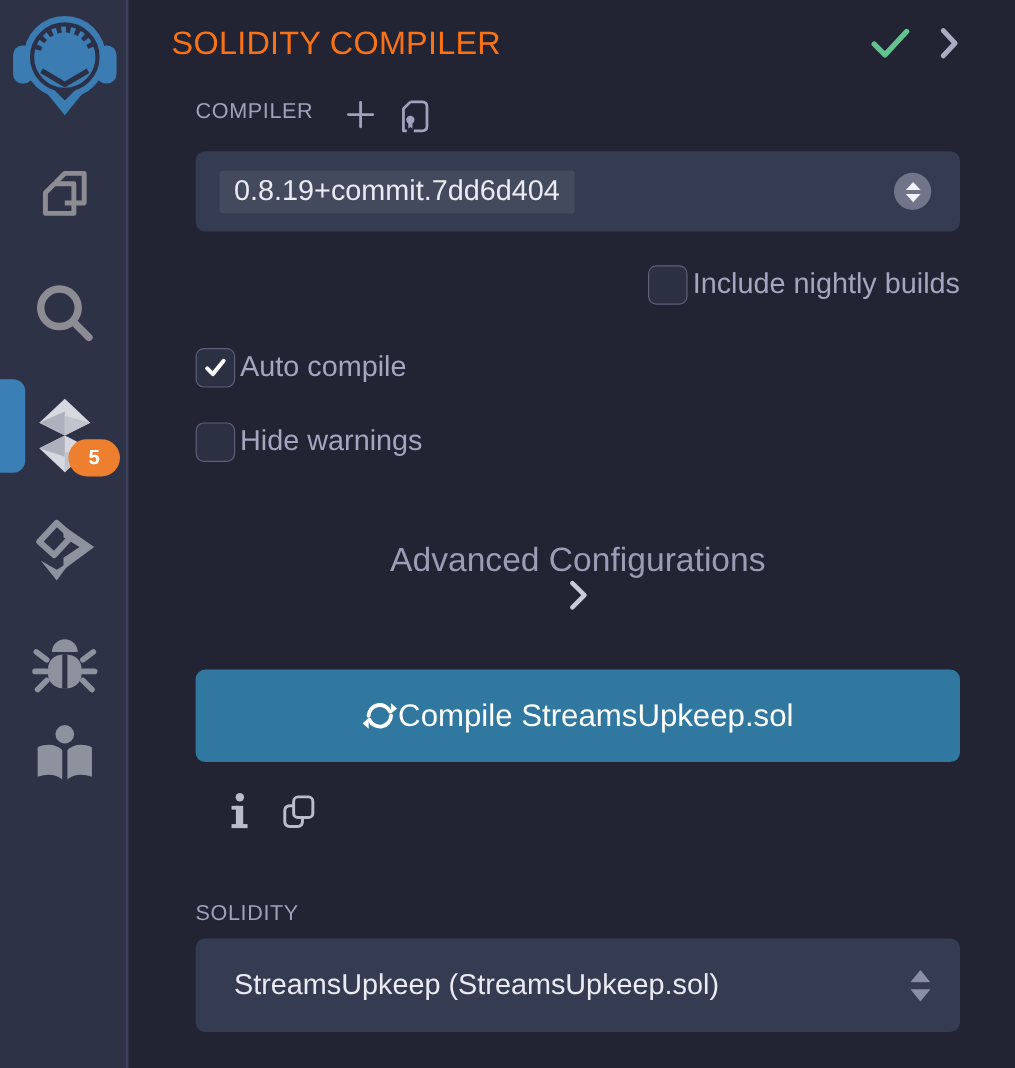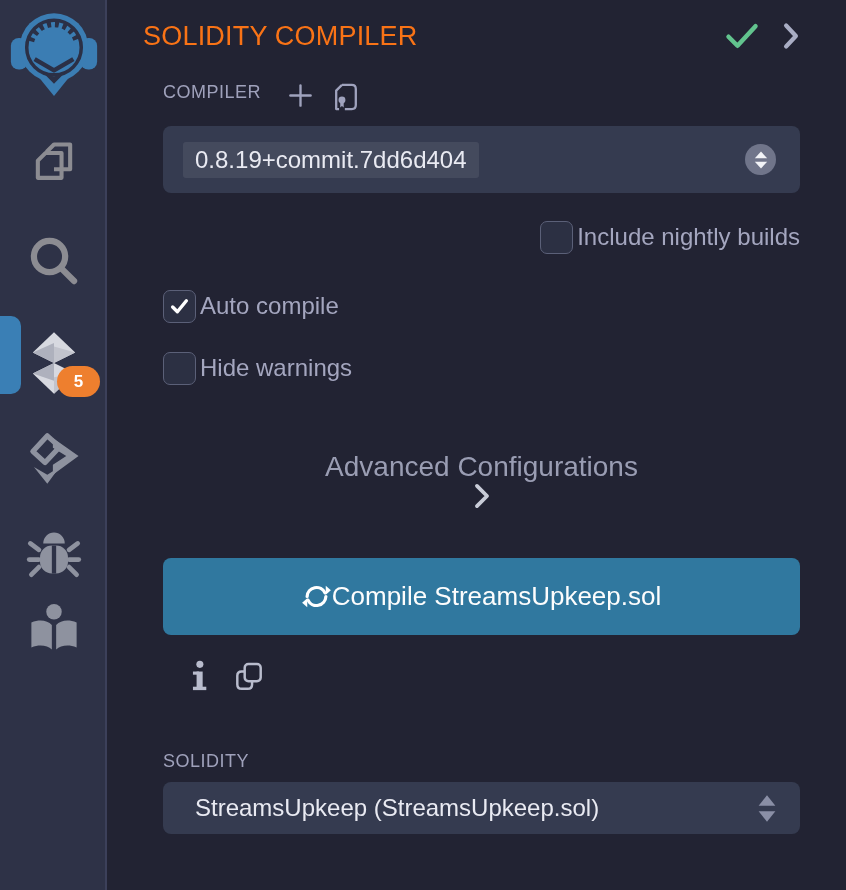--- a/index.html
+++ b/index.html
@@ -89,21 +89,21 @@
     width:527px; height:75px;
     background:#595d72; border:none; border-radius:8px;
     color:#fdfdfd; font-size:26px; font-weight:500; font-family:inherit;
     cursor:pointer;
   }
   .run-row .icon-info { margin-left:28px; cursor:pointer; }
   .run-row .icon-copy { margin-left:26px; cursor:pointer; }
 
   .contract-label { margin-top:57px; }
   .contract-select {
-    margin-top:10px; height:52px;
+    margin-top:10px; height:78px;
   }
   .updown { display:flex; flex-direction:column; gap:5px; align-items:center; }
 
   .icon { display:inline-flex; align-items:center; justify-content:center; }
 </style>
 </head>
 <body>
 
 <aside class="iconbar">
 

